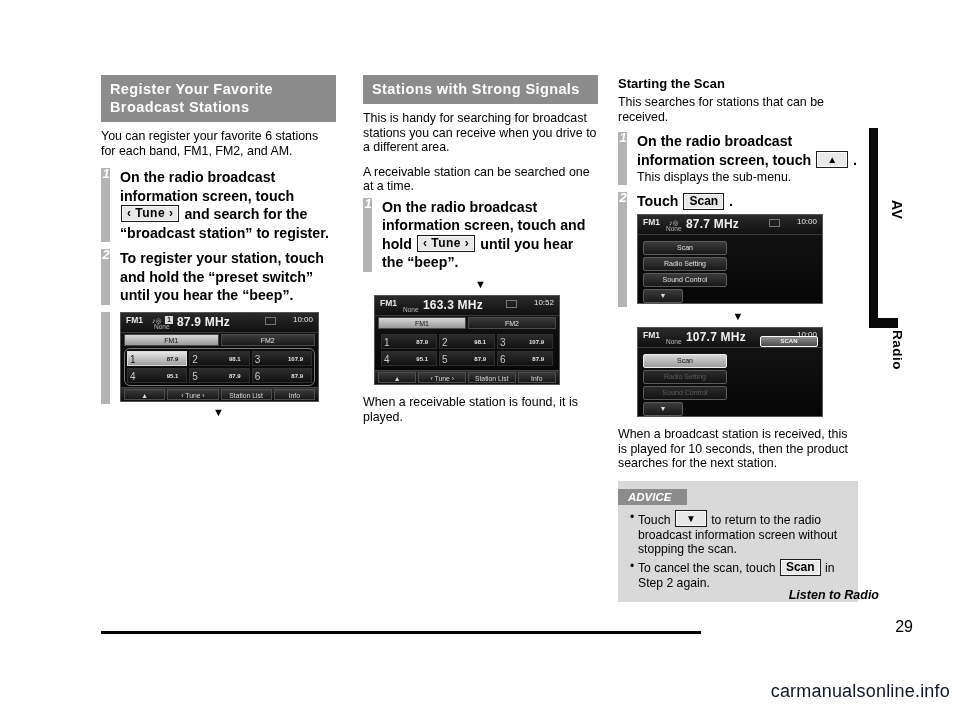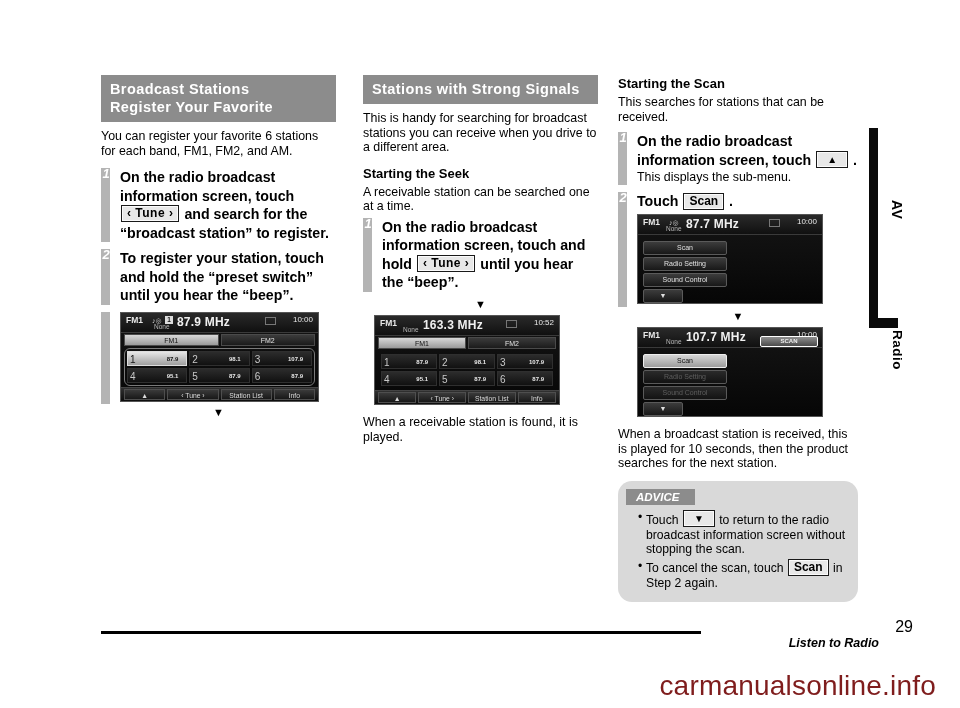--- a/index.html
+++ b/index.html
@@ -128,21 +128,21 @@
   .dev-mitem{
     height:12px;margin-bottom:2px;border:1px solid #5a5a5a;border-radius:2px;
     background:linear-gradient(#3c3c3c,#181818);
     color:#e0e0e0;font-size:7px;line-height:12px;text-align:center;
   }
   .dev-mitem.sel{background:linear-gradient(#d6d6d6,#9d9d9d);color:#111;border-color:#eee;}
   .dev-mitem.dim{color:#5e5e5e;background:linear-gradient(#2a2a2a,#131313);}
   .dev-mitem.narrow{width:38px;}
 
   
-  .advice{background:#d9d9d9;padding:6px 8px 10px 8px;margin-top:7px;border-radius:14px;}
+  .advice{background:#d9d9d9;padding:6px 8px 10px 0;margin-top:7px;}
   .advice-tag{
     display:inline-block;background:#8c8c8c;color:#fff;font-style:italic;font-weight:bold;
     font-size:11.5px;line-height:14px;padding:1px 16px 1px 10px;margin-bottom:5px;
   }
   .advice ul{margin:0;padding-left:12px;list-style:none;}
   .advice li{font-size:12.2px;line-height:14.6px;margin-bottom:2px;position:relative;padding-left:8px;}
   .advice li:before{content:"\2022";position:absolute;left:0;top:0;}
 
   
   .side-bar{position:absolute;right:82px;top:128px;width:9px;height:198px;background:#0a0a0a;}
@@ -152,40 +152,40 @@
     writing-mode:vertical-rl;letter-spacing:.5px;
   }
   .side-radio{
     position:absolute;right:55px;top:330px;font-size:13.5px;font-weight:bold;
     writing-mode:vertical-rl;letter-spacing:.5px;
   }
 
   
   .foot-rule{position:absolute;left:101px;top:631px;width:600px;height:3px;background:#000;}
   .foot-txt{
-    position:absolute;right:81px;top:636px;font-size:12.5px;font-weight:bold;font-style:italic;text-align:right;
+    position:absolute;right:81px;top:588px;font-size:12.5px;font-weight:bold;font-style:italic;text-align:right;
   }
   .foot-num{
     position:absolute;right:47px;top:618px;font-size:16px;
   }
   .watermark{
-    position:absolute;right:24px;bottom:6px;font-size:28px;color:#7f1d1d;
+    position:absolute;right:10px;bottom:6px;font-size:18px;color:#0f172a;
     letter-spacing:.2px;
   }
 </style>
 </head>
 <body>
 
 <div class="page">
 
   <div class="col col1">
 
     <div class="sec-head">
+      <div>Register Your Favorite</div>
       <div>Broadcast Stations</div>
-      <div>Register Your Favorite</div>
     </div>
 
     <p class="body-txt">You can register your favorite 6 stations for each band, FM1, FM2, and AM.</p>
 
     <div class="step">
       <div class="step-rail"></div>
       <div class="step-num">1</div>
       <div class="step-txt">
         <span>On the radio broadcast information screen, touch</span>
         <span class="key tune">‹ Tune ›</span>
@@ -258,21 +258,20 @@
   </div>
 
   <div class="col col2">
 
     <div class="sec-head">
       <div>Stations with Strong Signals</div>
     </div>
 
     <p class="body-txt">This is handy for searching for broadcast stations you can receive when you drive to a different area.</p>
 
-    <div class="sub-head">Starting the Seek</div>
     <p class="body-txt tight">A receivable station can be searched one at a time.</p>
 
     <div class="step">
       <div class="step-rail"></div>
       <div class="step-num">1</div>
       <div class="step-txt">
         <span>On the radio broadcast information screen, touch and hold</span>
         <span class="key tune">‹ Tune ›</span>
         <span>until you hear the “beep”.</span>
       </div>

